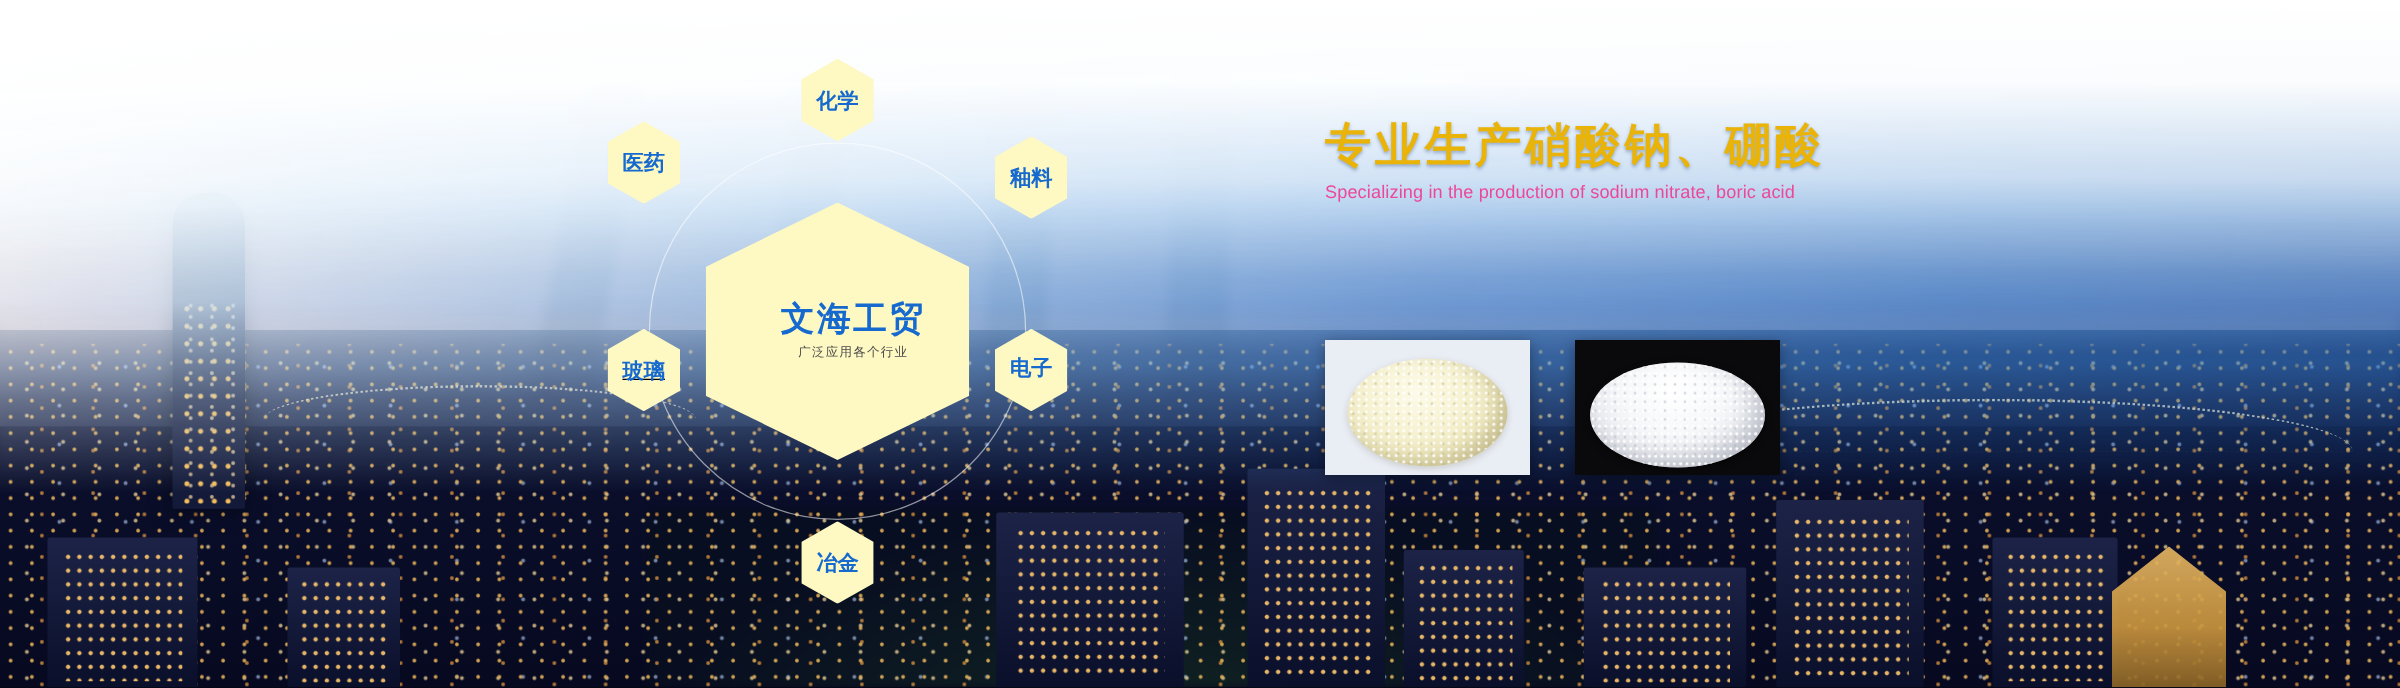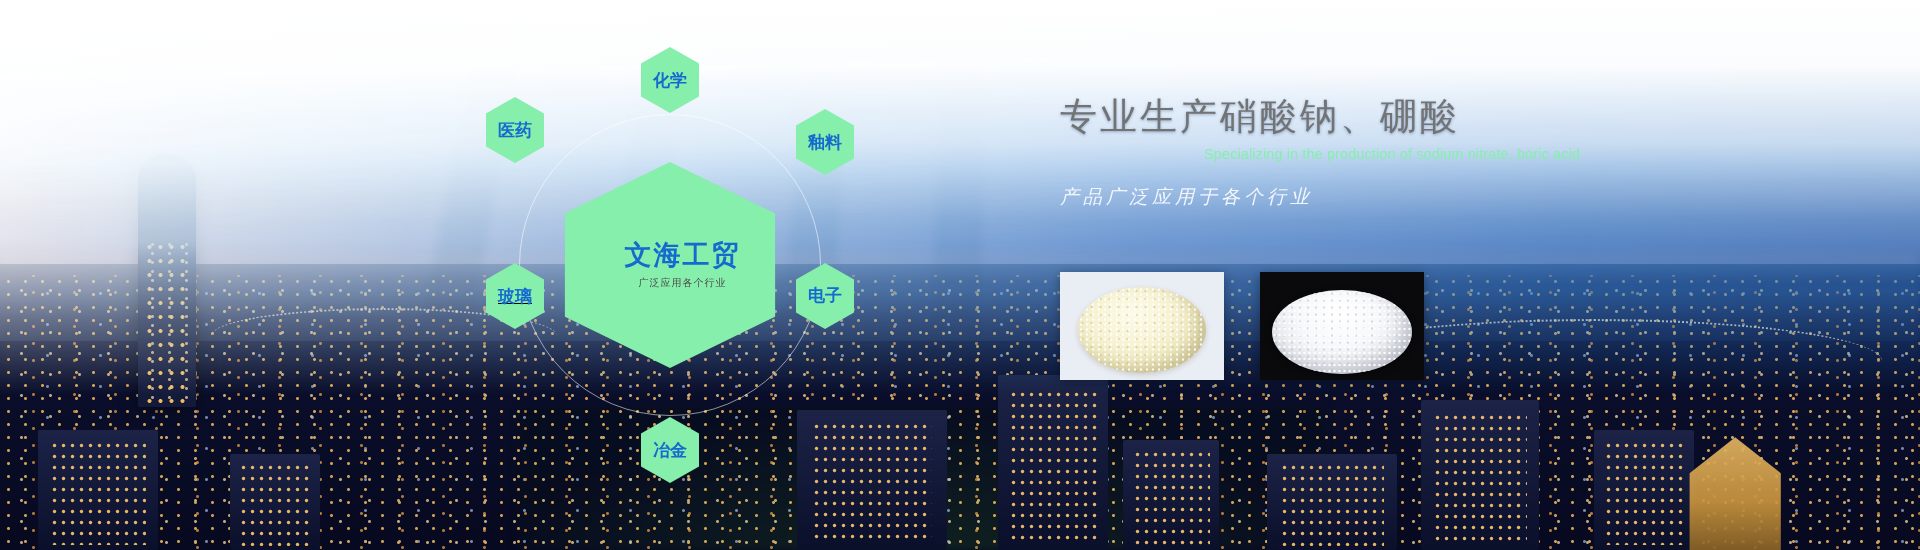--- a/index.html
+++ b/index.html
@@ -129,21 +129,21 @@
 
   
   .hex-cluster{position:absolute;left:430px;top:25px;width:480px;height:480px;}
   .ring{
     position:absolute;left:50%;top:50%;width:300px;height:300px;
     transform:translate(-50%,-50%);
     border:1.5px solid rgba(255,255,255,.55);border-radius:50%;
   }
   .hex{
     position:absolute;
-    background:#86efac;
+    background:#fef9c3;
     clip-path:polygon(50% 0%,100% 25%,100% 75%,50% 100%,0% 75%,0% 25%);
     display:flex;align-items:center;justify-content:center;
     filter:drop-shadow(0 2px 6px rgba(20,40,80,.18));
   }
   .hex-center{
     left:50%;top:50%;transform:translate(-50%,-50%);
     width:186px;height:206px;flex-direction:column;padding-left:25px;
   }
   .hex-center .title{
     color:#1569cf;font-weight:bold;font-size:27px;letter-spacing:2px;
@@ -155,25 +155,25 @@
   .p-top   {left:50%;top:22px;transform:translateX(-50%);}
   .p-tr    {left:calc(50% + 126px);top:84px;}
   .p-br    {left:calc(50% + 126px);top:238px;font-family:Liberation Mono, monospace;}
   .p-bot   {left:50%;bottom:22px;transform:translateX(-50%);}
   .p-bl    {left:calc(50% - 184px);top:238px;text-decoration:underline;}
   .p-tl    {left:calc(50% - 184px);top:72px;}
 
   
   .copy{position:absolute;left:1060px;top:96px;width:520px;}
   .copy h1{
-    margin:0;color:#737373;font-size:37px;font-weight:normal;letter-spacing:3px;line-height:1.12;
+    margin:0;color:#eab308;font-size:37px;font-weight:bold;letter-spacing:3px;line-height:1.12;
     text-shadow:0 1px 3px rgba(10,50,110,.35);
   }
   .copy .en{
-    margin:9px 0 0;color:#86efac;font-size:14.5px;letter-spacing:.1px;line-height:1.2;text-align:right;
+    margin:9px 0 0;color:#ec4899;font-size:14.5px;letter-spacing:.1px;line-height:1.2;
   }
   .copy .cn2{
     margin:22px 0 0;color:#f2f7fe;font-size:19px;letter-spacing:4px;line-height:1.2;
     font-family:"Liberation Serif","DejaVu Serif",serif;font-style:italic;
   }
 
   
   .shots{position:absolute;left:1060px;top:272px;display:flex;gap:36px;}
   .shot{
     width:164px;height:108px;position:relative;overflow:hidden;
@@ -261,21 +261,20 @@
       <span>玻璃</span>
     </div>
     <div class="hex hex-sm p-tl">
       <span>医药</span>
     </div>
   </div>
 
   <div class="copy">
     <h1>专业生产硝酸钠、硼酸</h1>
     <p class="en">Specializing in the production of sodium nitrate, boric acid</p>
-    <p class="cn2">产品广泛应用于各个行业</p>
   </div>
 
   <div class="shots">
     <div class="shot cream">
       <div class="pile">
         <div class="grain"></div>
       </div>
     </div>
     <div class="shot white">
       <div class="pile">

